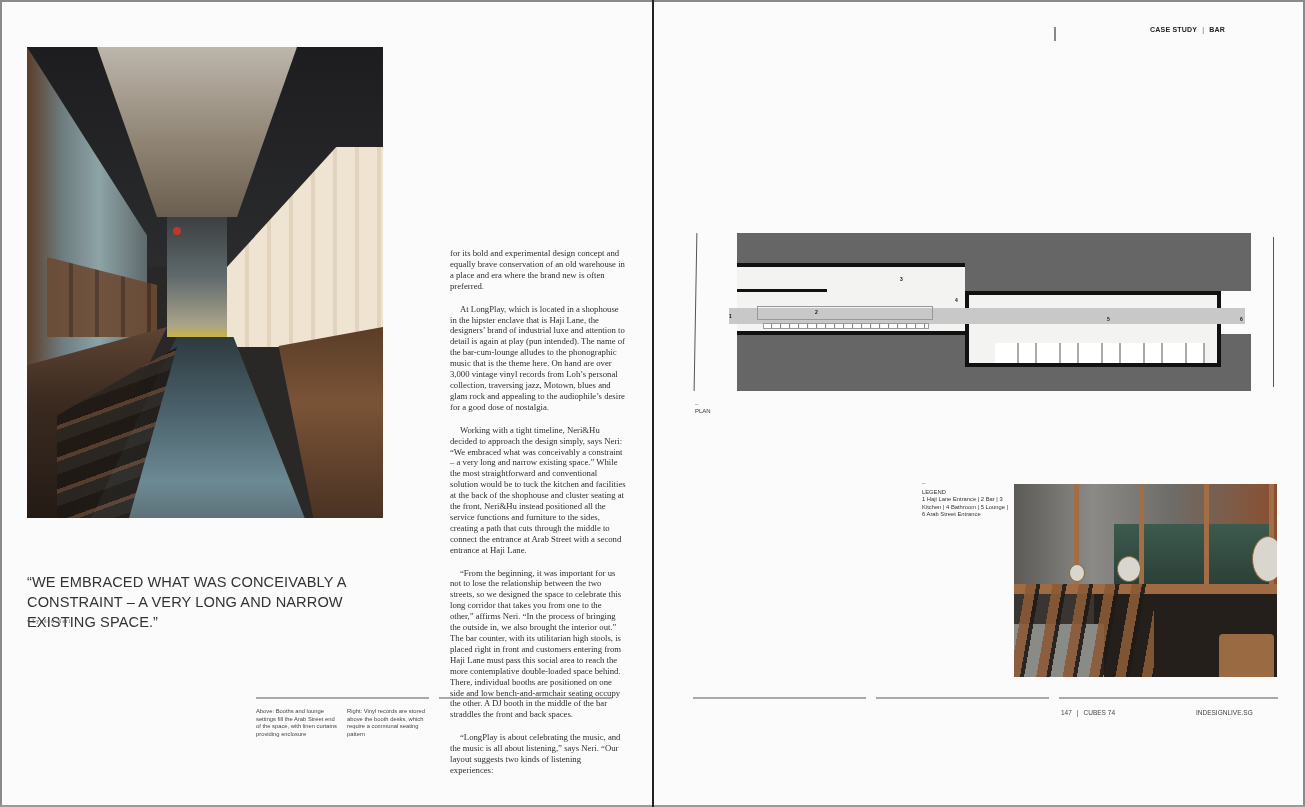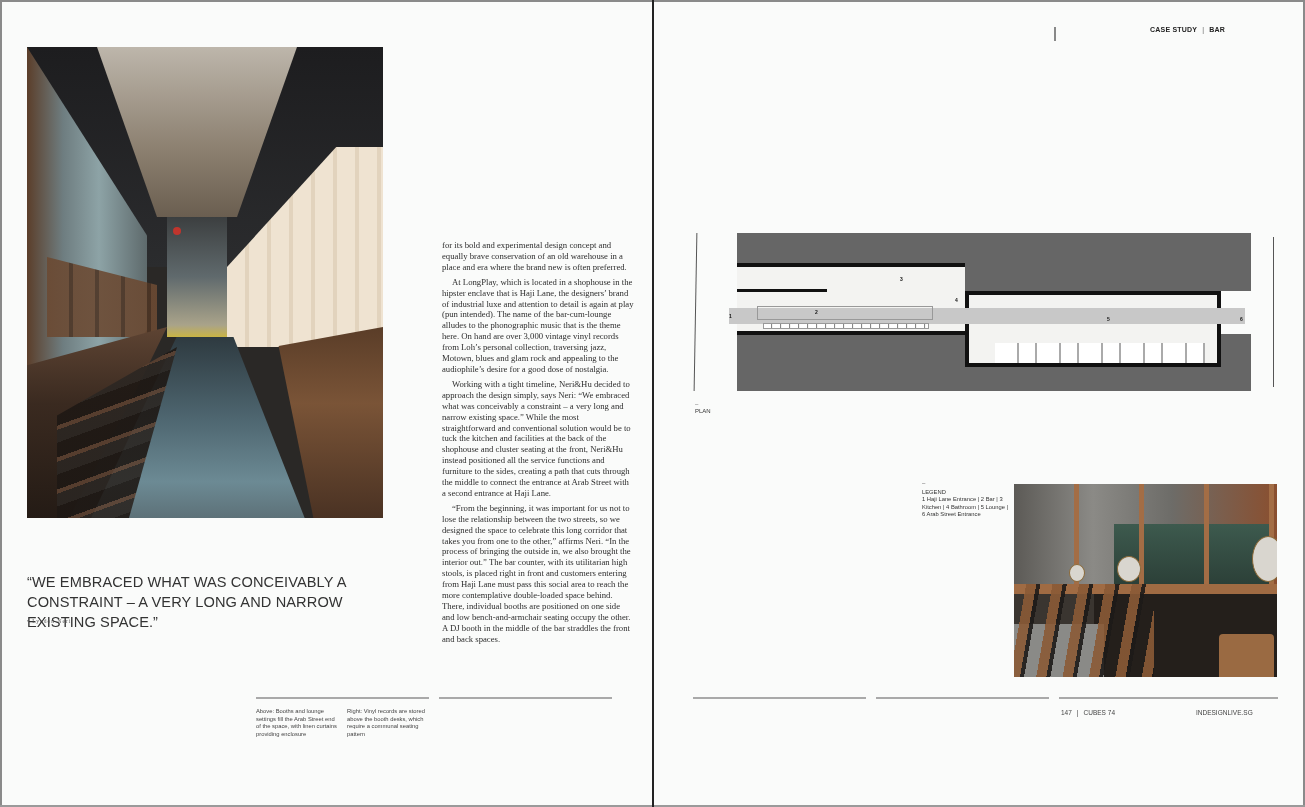--- a/index.html
+++ b/index.html
@@ -46,21 +46,21 @@
 
   
   .pull-quote { position:absolute; left:27px; top:572px; width:320px;
     font-size:14.6px; line-height:20px; letter-spacing:.1px; color:#333; text-transform:uppercase; }
   .quote-attrib { position:absolute; left:27px; top:618px; font-family:"Liberation Serif", serif;
     font-size:5.5px; letter-spacing:1px; color:#555; }
 
   
   .body-col { position:absolute; left:438px; top:236px; width:200px;
     font-family:"Liberation Serif", serif; font-size:8.7px; line-height:10.9px; color:#2e2e2e; }
-  .body-col p { margin:4px; text-indent:0; }
+  .body-col p { margin:12px; text-indent:0; }
   .body-col p.ind { text-indent:10px; }
 
   
   .rule { position:absolute; height:2px; background:#a9a9a9; }
   .caption { position:absolute; font-size:5.8px; line-height:7.6px; color:#444; }
 
   
   .hdr-tick { position:absolute; left:1054px; top:27px; width:1.5px; height:14px; background:#888; }
   .hdr { position:absolute; left:1150px; top:26px; font-size:7px; font-weight:bold; color:#222; letter-spacing:.2px; }
   .hdr .sep { font-weight:normal; color:#666; margin:0 5px; }
@@ -136,20 +136,21 @@
 </div>
 
 <div class="pull-quote">“WE EMBRACED WHAT WAS CONCEIVABLY A CONSTRAINT – A VERY LONG AND NARROW EXISTING SPACE.”</div>
 <div class="quote-attrib">• Lyndon Neri</div>
 
 <div class="body-col">
   <p>for its bold and experimental design concept and equally brave conservation of an old warehouse in a place and era where the brand new is often preferred.</p>
   <p class="ind">At LongPlay, which is located in a shophouse in the hipster enclave that is Haji Lane, the designers’ brand of industrial luxe and attention to detail is again at play (pun intended). The name of the bar-cum-lounge alludes to the phonographic music that is the theme here. On hand are over 3,000 vintage vinyl records from Loh’s personal collection, traversing jazz, Motown, blues and glam rock and appealing to the audiophile’s desire for a good dose of nostalgia.</p>
   <p class="ind">Working with a tight timeline, Neri&amp;Hu decided to approach the design simply, says Neri: “We embraced what was conceivably a constraint – a very long and narrow existing space.” While the most straightforward and conventional solution would be to tuck the kitchen and facilities at the back of the shophouse and cluster seating at the front, Neri&amp;Hu instead positioned all the service functions and furniture to the sides, creating a path that cuts through the middle to connect the entrance at Arab Street with a second entrance at Haji Lane.</p>
   <p class="ind">“From the beginning, it was important for us not to lose the relationship between the two streets, so we designed the space to celebrate this long corridor that takes you from one to the other,” affirms Neri. “In the process of bringing the outside in, we also brought the interior out.” The bar counter, with its utilitarian high stools, is placed right in front and customers entering from Haji Lane must pass this social area to reach the more contemplative double-loaded space behind. There, individual booths are positioned on one side and low bench-and-armchair seating occupy the other. A DJ booth in the middle of the bar straddles the front and back spaces.</p>
+  <p class="ind">“LongPlay is about celebrating the music, and the music is all about listening,” says Neri. “Our layout suggests two kinds of listening experiences:</p>
 </div>
 
 <div class="rule" style="left:256px; top:697px; width:173px;"></div>
 <div class="rule" style="left:439px; top:697px; width:173px;"></div>
 <div class="caption" style="left:256px; top:708px; width:82px;">Above: Booths and lounge settings fill the Arab Street end of the space, with linen curtains providing enclosure</div>
 <div class="caption" style="left:347px; top:708px; width:82px;">Right: Vinyl records are stored above the booth desks, which require a communal seating pattern</div>
 
 <div class="hdr-tick"></div>
 <div class="hdr">
   <span>CASE STUDY</span><span class="sep">|</span><span>BAR</span>

